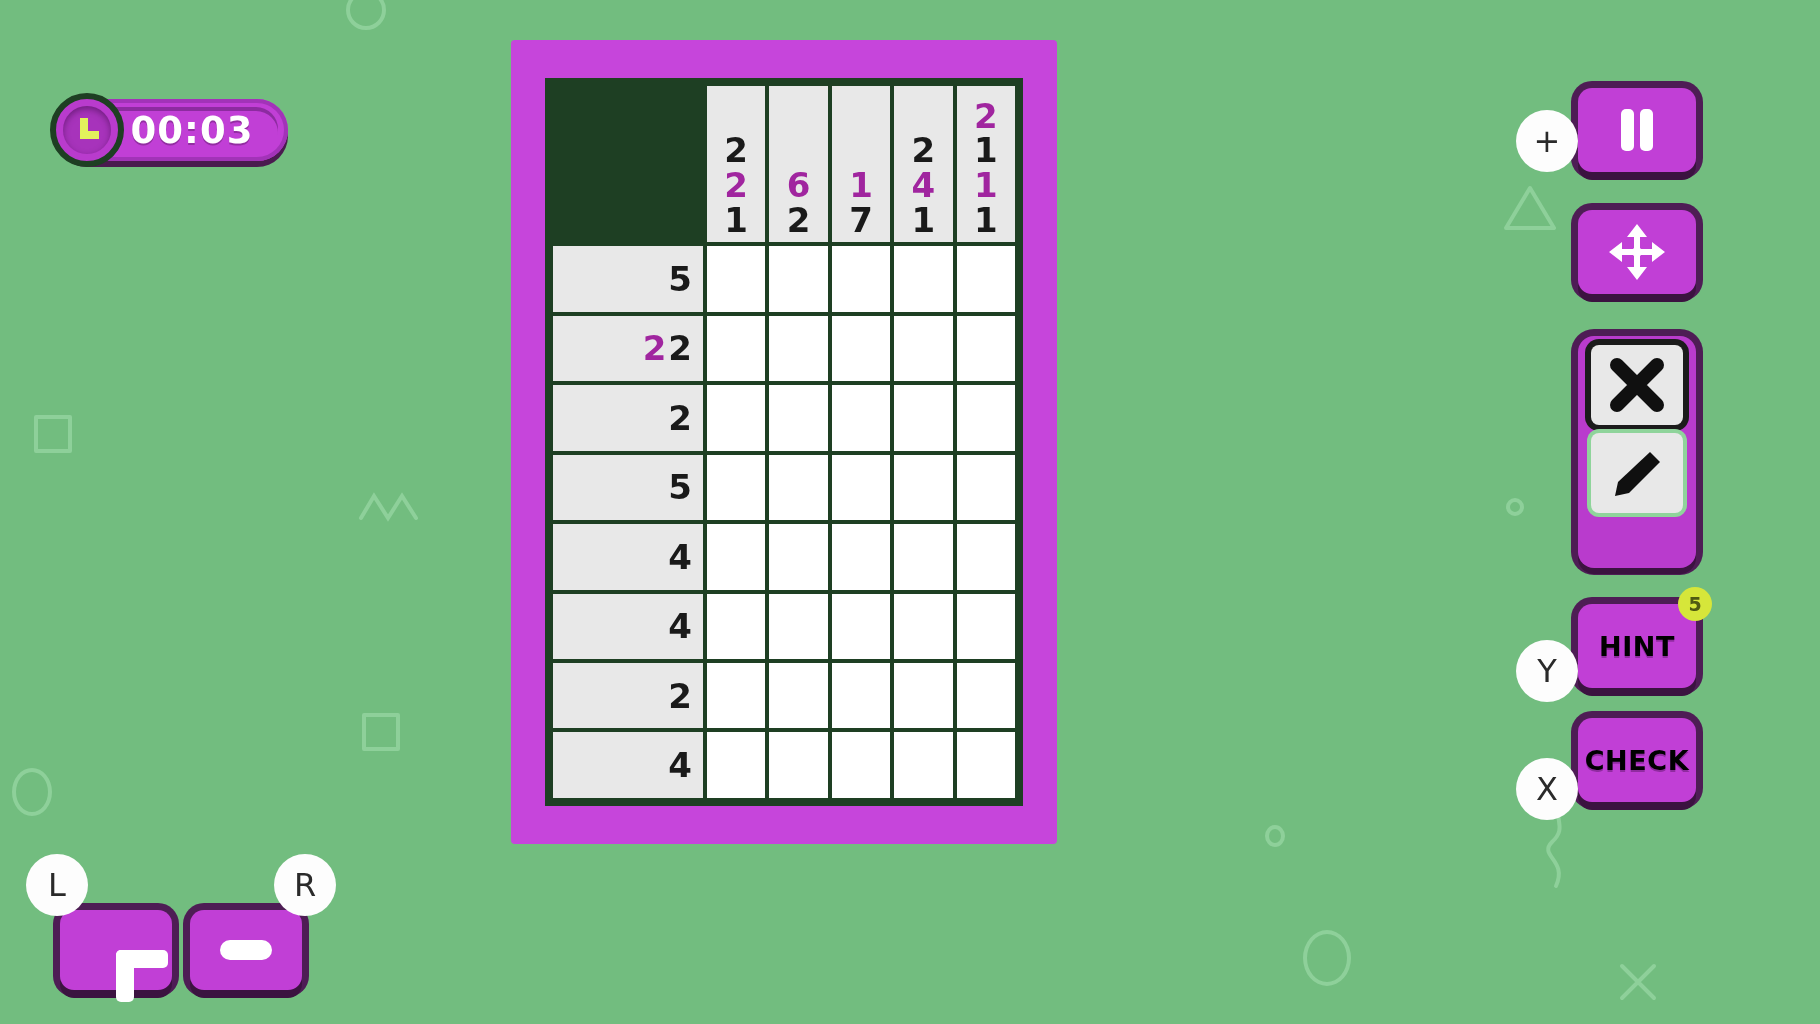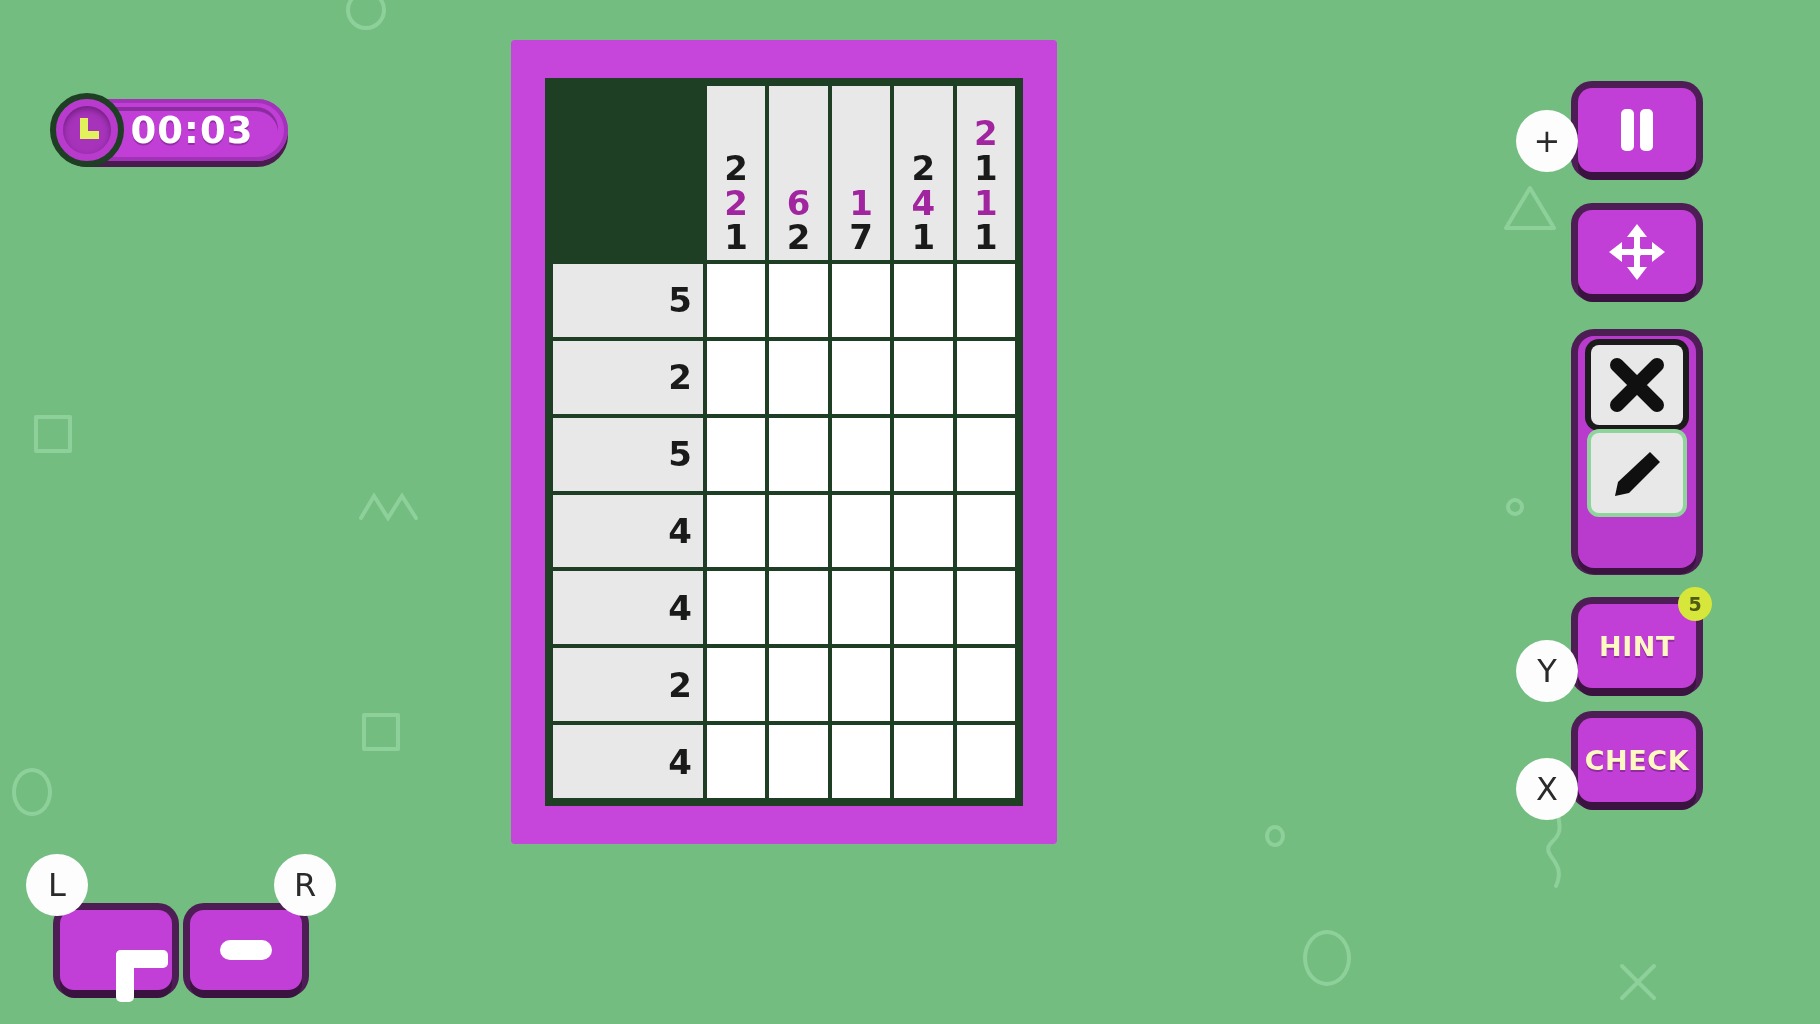--- a/index.html
+++ b/index.html
@@ -211,21 +211,21 @@
     background: #e8e8e8;
     border-radius: 8px;
     display: flex; align-items: center; justify-content: center;
   }
   .tool.selected { box-shadow: 0 0 0 6px #1b1b1b; }
   .tool.unselected { box-shadow: 0 0 0 4px #8fd49b; }
 
   .btn-hint  { width: 118px; height: 84px; margin-left: 60px; margin-top: 36px; }
   .btn-check { width: 118px; height: 84px; margin-left: 60px; margin-top: 30px; }
   .btn-label {
-    color: #fef9c3;
+    color: #000000;
     font-size: 27px;
     font-weight: bold;
     letter-spacing: .6px;
     text-shadow: 0 2px 0 rgba(70,15,80,.4);
   }
   .hint-count {
     position: absolute;
     right: -16px; top: -17px;
     width: 34px; height: 34px;
     background: #d6e63a;
@@ -331,20 +331,28 @@
           </tr>
           <tr>
             <td class="row-clue"><span class="cl black">5</span></td>
             <td class="cell"></td>
             <td class="cell"></td>
             <td class="cell"></td>
             <td class="cell"></td>
             <td class="cell"></td>
           </tr>
           <tr>
+            <td class="row-clue"><span class="cl accent">2</span><span class="cl black">2</span></td>
+            <td class="cell"></td>
+            <td class="cell"></td>
+            <td class="cell"></td>
+            <td class="cell"></td>
+            <td class="cell"></td>
+          </tr>
+          <tr>
             <td class="row-clue"><span class="cl black">2</span></td>
             <td class="cell"></td>
             <td class="cell"></td>
             <td class="cell"></td>
             <td class="cell"></td>
             <td class="cell"></td>
           </tr>
           <tr>
             <td class="row-clue"><span class="cl black">5</span></td>
             <td class="cell"></td>

